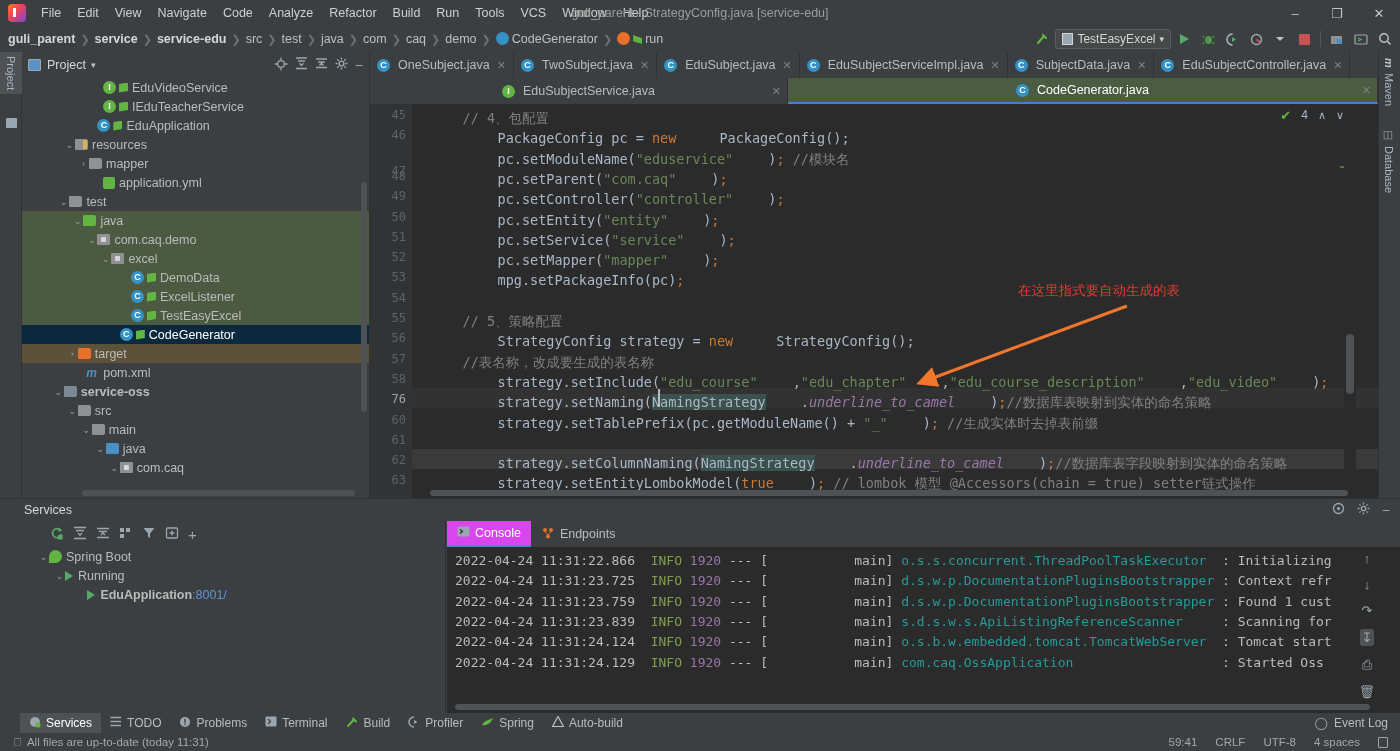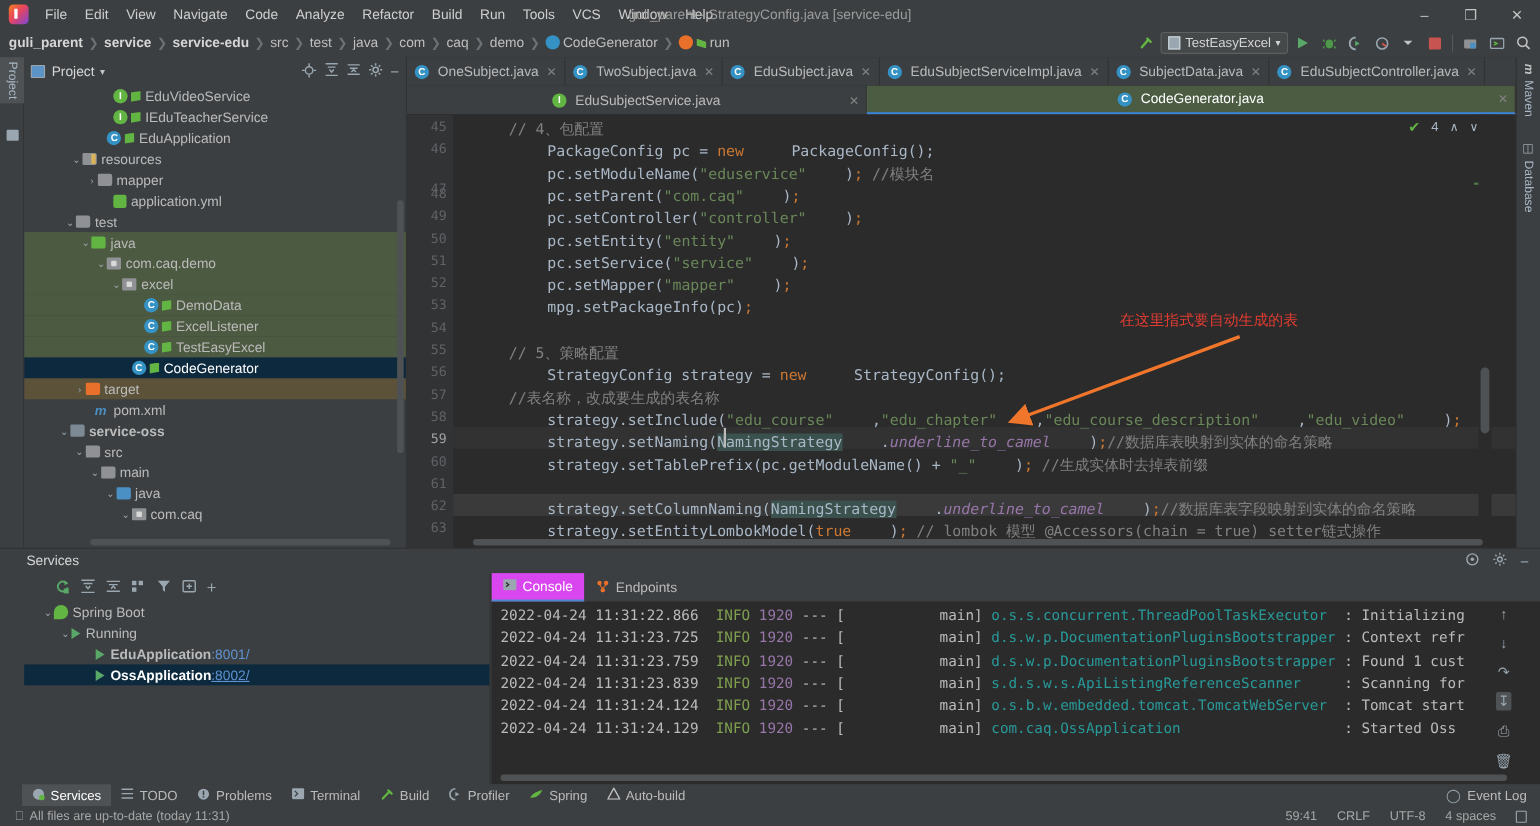--- a/index.html
+++ b/index.html
@@ -513,21 +513,21 @@
           <div class="gnum" style="top: 85.2px;">49</div>
           <div class="gnum" style="top: 105.5px;">50</div>
           <div class="gnum" style="top: 125.8px;">51</div>
           <div class="gnum" style="top: 146.1px;">52</div>
           <div class="gnum" style="top: 166.4px;">53</div>
           <div class="gnum" style="top: 186.7px;">54</div>
           <div class="gnum" style="top: 207px;">55</div>
           <div class="gnum" style="top: 227.3px;">56</div>
           <div class="gnum" style="top: 247.6px;">57</div>
           <div class="gnum" style="top: 267.9px;">58</div>
-          <div class="gnum cur" style="top: 288.2px;">59</div>
+          <div class="gnum cur" style="top: 288.2px;">76</div>
           <div class="gnum" style="top: 308.5px;">60</div>
           <div class="gnum" style="top: 328.8px;">61</div>
           <div class="gnum" style="top: 349.1px;">62</div>
           <div class="gnum" style="top: 369.4px;">63</div>
         </div>
       <div class="curline" style="top:284px;"></div>
       <div class="curline" style="top:345px;background:#3a3a3a;"></div>
       <div class="codearea" id="codearea"><div class="cl" style="top: 4px;"><span>    </span><span class="cmt">// 4、包配置</span></div><div class="cl" style="top: 24.3px;"><span>    </span><span class="pn">PackageConfig pc = </span><span class="kw">new </span><span class="pn">PackageConfig();</span></div><div class="cl" style="top: 44.6px;"><span>    </span><span class="pn">pc.setModuleName(</span><span class="str">"eduservice"</span><span class="pn">)</span><span class="sem">;</span><span class="cmt"> //模块名</span></div><div class="cl" style="top: 64.9px;"><span>    </span><span class="pn">pc.setParent(</span><span class="str">"com.caq"</span><span class="pn">)</span><span class="sem">;</span></div><div class="cl" style="top: 85.2px;"><span>    </span><span class="pn">pc.setController(</span><span class="str">"controller"</span><span class="pn">)</span><span class="sem">;</span></div><div class="cl" style="top: 105.5px;"><span>    </span><span class="pn">pc.setEntity(</span><span class="str">"entity"</span><span class="pn">)</span><span class="sem">;</span></div><div class="cl" style="top: 125.8px;"><span>    </span><span class="pn">pc.setService(</span><span class="str">"service"</span><span class="pn">)</span><span class="sem">;</span></div><div class="cl" style="top: 146.1px;"><span>    </span><span class="pn">pc.setMapper(</span><span class="str">"mapper"</span><span class="pn">)</span><span class="sem">;</span></div><div class="cl" style="top: 166.4px;"><span>    </span><span class="pn">mpg.setPackageInfo(pc)</span><span class="sem">;</span></div><div class="cl" style="top: 186.7px;"><span>    </span></div><div class="cl" style="top: 207px;"><span>    </span><span class="cmt">// 5、策略配置</span></div><div class="cl" style="top: 227.3px;"><span>    </span><span class="pn">StrategyConfig strategy = </span><span class="kw">new </span><span class="pn">StrategyConfig();</span></div><div class="cl" style="top: 247.6px;"><span>    </span><span class="cmt">//表名称，改成要生成的表名称</span></div><div class="cl" style="top: 267.9px;"><span>    </span><span class="pn">strategy.setInclude(</span><span class="str">"edu_course"</span><span class="pn">,</span><span class="str">"edu_chapter"</span><span class="pn">,</span><span class="str">"edu_course_description"</span><span class="pn">,</span><span class="str">"edu_video"</span><span class="pn">)</span><span class="sem">;</span></div><div class="cl" style="top: 288.2px;"><span>    </span><span class="pn">strategy.setNaming(</span><span class="hl">NamingStrategy</span><span class="pn">.</span><span class="fld">underline_to_camel</span><span class="pn">)</span><span class="sem">;</span><span class="cmt">//数据库表映射到实体的命名策略</span></div><div class="cl" style="top: 308.5px;"><span>    </span><span class="pn">strategy.setTablePrefix(pc.getModuleName() + </span><span class="str">"_"</span><span class="pn">)</span><span class="sem">;</span><span class="cmt"> //生成实体时去掉表前缀</span></div><div class="cl" style="top: 328.8px;"><span>    </span></div><div class="cl" style="top: 349.1px;"><span>    </span><span class="pn">strategy.setColumnNaming(</span><span class="hl">NamingStrategy</span><span class="pn">.</span><span class="fld">underline_to_camel</span><span class="pn">)</span><span class="sem">;</span><span class="cmt">//数据库表字段映射到实体的命名策略</span></div><div class="cl" style="top: 369.4px;"><span>    </span><span class="pn">strategy.setEntityLombokModel(</span><span class="kw">true</span><span class="pn">)</span><span class="sem">;</span><span class="cmt"> // lombok 模型 @Accessors(chain = true) setter链式操作</span></div></div>
       <div class="caretbar" style="left:288px;top:285px;height:18px;"></div>
 
@@ -676,26 +676,20 @@
           <div class="srow" style="padding-left: 32px;">
             <span class="twist" style="line-height: 4px;">⌄</span>
             <span class="tri-s"></span>
             <span>Running</span>
           </div>
           <div class="srow" style="padding-left: 54.4px;">
             <span class="twist"></span>
             <span class="tri-s"></span>
             <span class="bold">EduApplication</span>
             <span class="port"> :8001/</span>
-          </div>
-          <div class="srow sel" style="padding-left: 54.4px;">
-            <span class="twist"></span>
-            <span class="tri-s"></span>
-            <span class="bold">OssApplication</span>
-            <span class="port u"> :8002/</span>
           </div>
         </div>
     </div>
 
     <div class="console">
       <div class="contabs" id="contabs">
           <div class="contab active">
             <span><svg width="13" height="11" viewBox="0 0 13 11">
                 <rect x="0.5" y="0.5" width="12" height="10" rx="1" fill="#9aa7b0"></rect>
                 <path d="M3 3.5 L5.5 5.5 L3 7.5" stroke="#2b2b2b" stroke-width="1.2" fill="none"></path>

